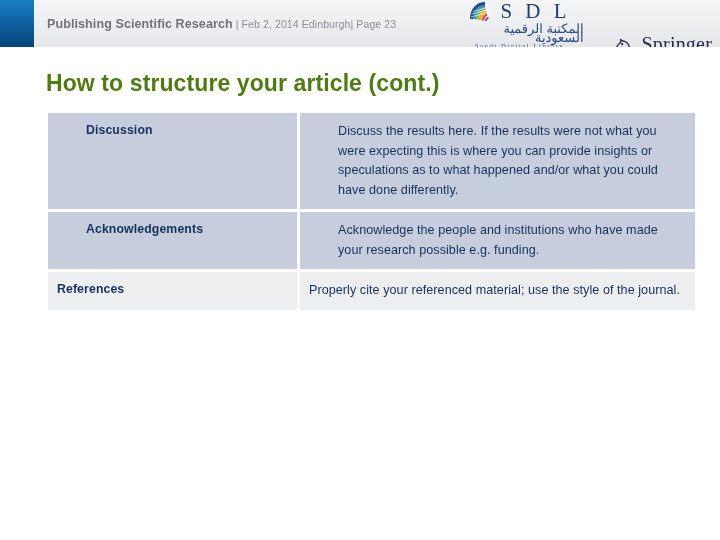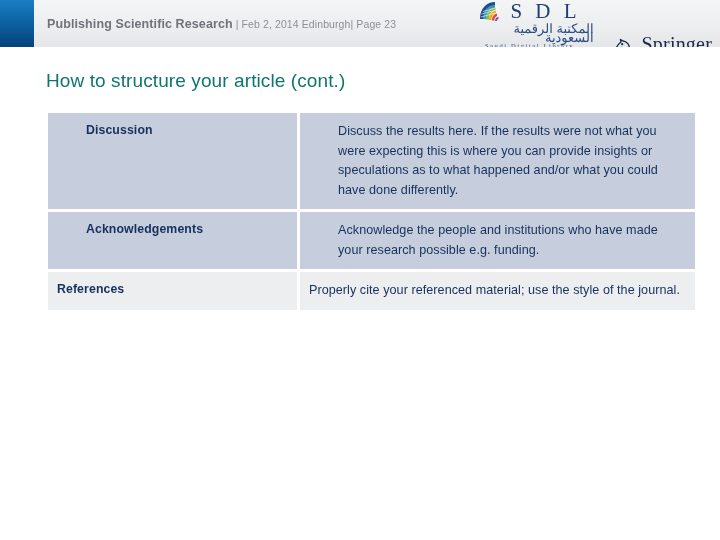--- a/index.html
+++ b/index.html
@@ -54,21 +54,21 @@
   }
 
   
   .logos {
     position: absolute;
     right: 8px;
     top: 2px;
     height: 44px;
     display: flex;
     align-items: center;
-    gap: 16px;
+    gap: 26px;
   }
   .sdl-logo {
     display: flex;
     flex-direction: column;
     align-items: center;
     width: 128px;
   }
   .sdl-top {
     display: flex;
     align-items: center;
@@ -118,23 +118,23 @@
     color: #1b2a44;
     line-height: 20px;
     letter-spacing: 0.2px;
   }
 
   
   .slide-title {
     position: absolute;
     left: 46px;
     top: 70px;
-    font-size: 19px;
-    font-weight: normal;
-    color: #0f766e;
+    font-size: 23px;
+    font-weight: bold;
+    color: #4d7c0f;
     letter-spacing: 0.1px;
     white-space: nowrap;
   }
 
   
   .content-table {
     position: absolute;
     left: 45px;
     top: 110px;
     width: 653px;

